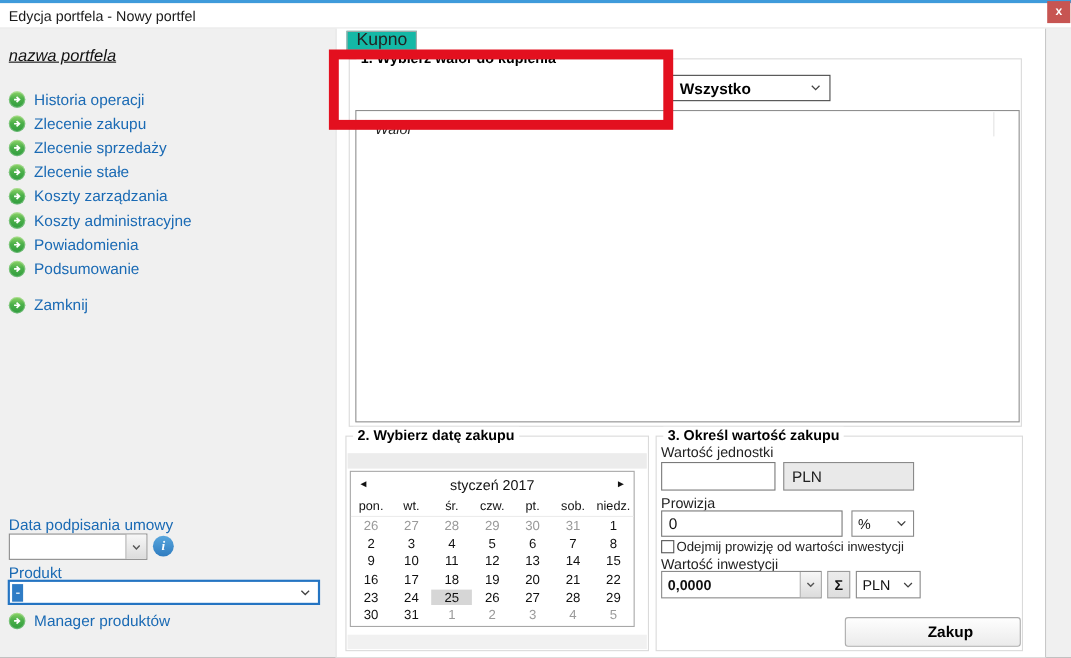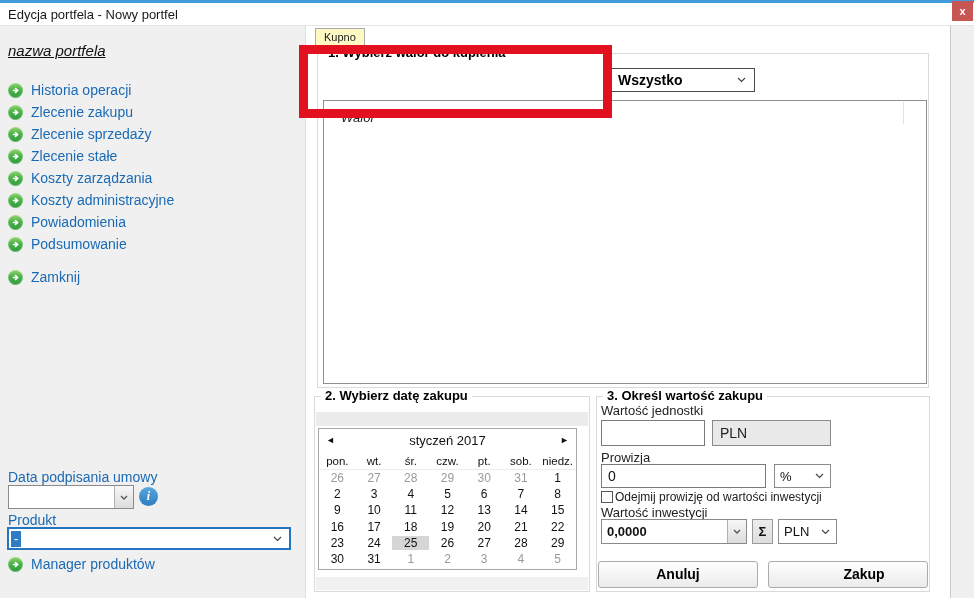--- a/index.html
+++ b/index.html
@@ -34,22 +34,22 @@
     display:flex; align-items:center; justify-content:center; }
   .combo .plainchev { margin-left:auto; margin-right:6px; display:flex; align-items:center; }
   .info-icon { position:absolute; left:139px; top:487px; width:19px; height:19px; border-radius:50%;
     background:linear-gradient(#58a6dd,#2f7cc0); color:#fff; text-align:center; line-height:19px;
     font-size:12px; font-weight:bold; font-family:"Liberation Serif", serif; font-style:italic; cursor:pointer; }
   .produkt-combo { position:absolute; left:7px; top:527px; width:284px; height:23px;
     background:#fff; border:2px solid #2474c2; display:flex; align-items:center; }
   .produkt-combo .sel { background:#2f7cc5; color:#fff; font-size:13px; line-height:16px;
     padding:0 3px; margin-left:2px; }
   
-  .tab { position:absolute; left:315px; top:28px; height:18px; padding:0 8px; background:#fef9c3;
-    border:1px solid #ababab; font-size:11px; color:#222; line-height:16px; z-index:5; }
+  .tab { position:absolute; left:315px; top:28px; height:18px; padding:0 8px; background:#14b8a6;
+    border:1px solid #ababab; font-size:16px; color:#222; line-height:16px; z-index:5; }
   
   .group { position:absolute; border:1px solid #dadada; }
   .group .legend { position:absolute; top:-9px; left:6px; background:#fff; padding:0 4px;
     font-weight:bold; font-size:13px; color:#000; white-space:nowrap; }
   
   .search-wrap { position:absolute; left:323px; top:69px; width:270px; height:25px;
     border:1px solid #5f5f5f; background:#fff; display:flex; z-index:10; }
   .search-wrap input { flex:1; border:none; outline:none; font-size:14px; padding:0 6px;
     font-family:"Liberation Sans", sans-serif; color:#222; min-width:0; }
   .search-wrap input::placeholder { color:#9a9a9a; }
@@ -349,16 +349,15 @@
   <div class="sigma-btn">Σ</div>
   <div class="combo" style="left:778px; top:519px; width:59px; height:25px;">
     <span class="cval">PLN</span>
     <span class="plainchev">
         <svg width="9" height="6" viewBox="0 0 9 6">
           <path d="M1 1l3.5 3.5L8 1" stroke="#444" stroke-width="1.2" fill="none"></path>
         </svg>
       </span>
   </div>
 
-  <div class="btn-big" style="left:598px;">Anuluj</div>
   <div class="btn-big" style="left:768px;padding-left:32px;">Zakup</div>
 
 </div>
 
 </body></html>

